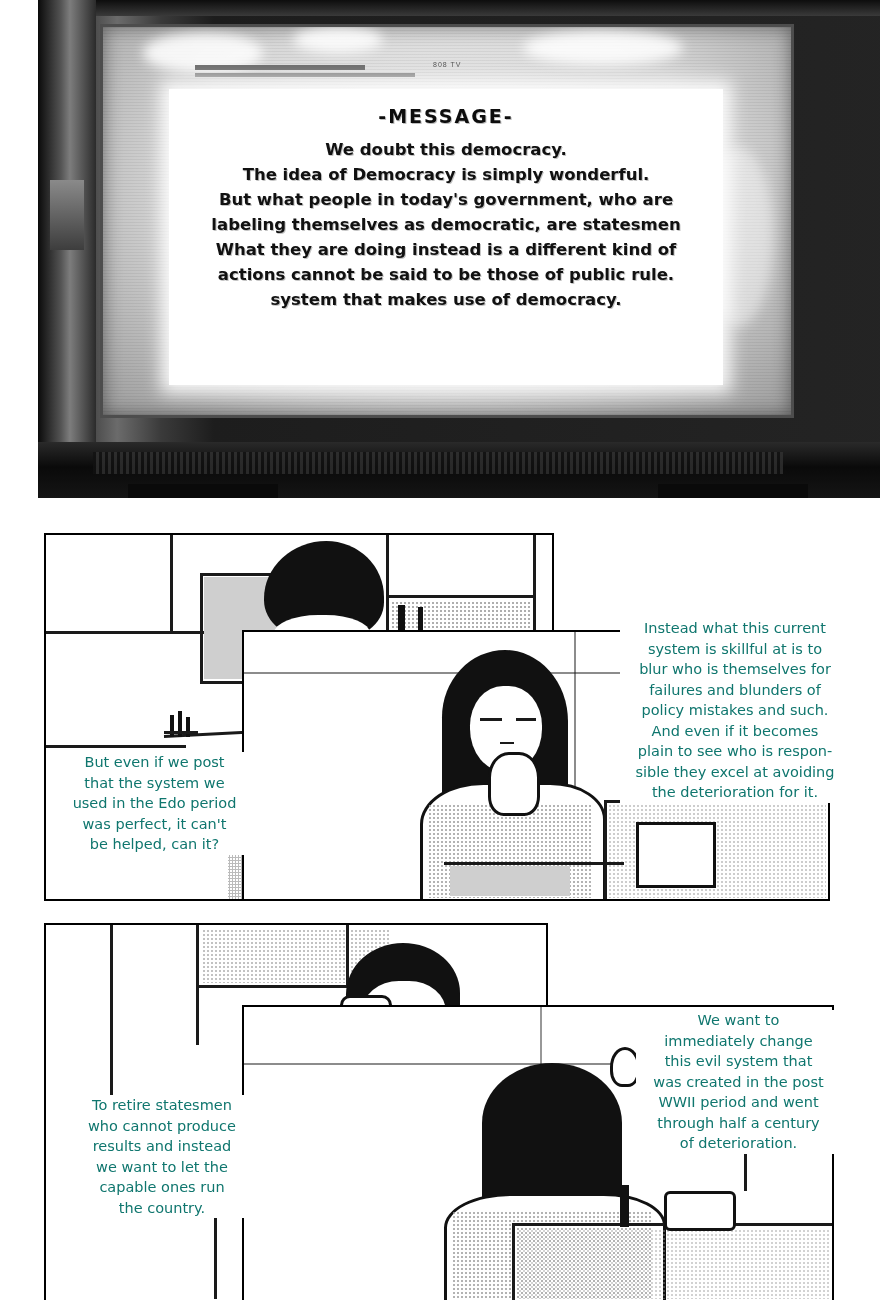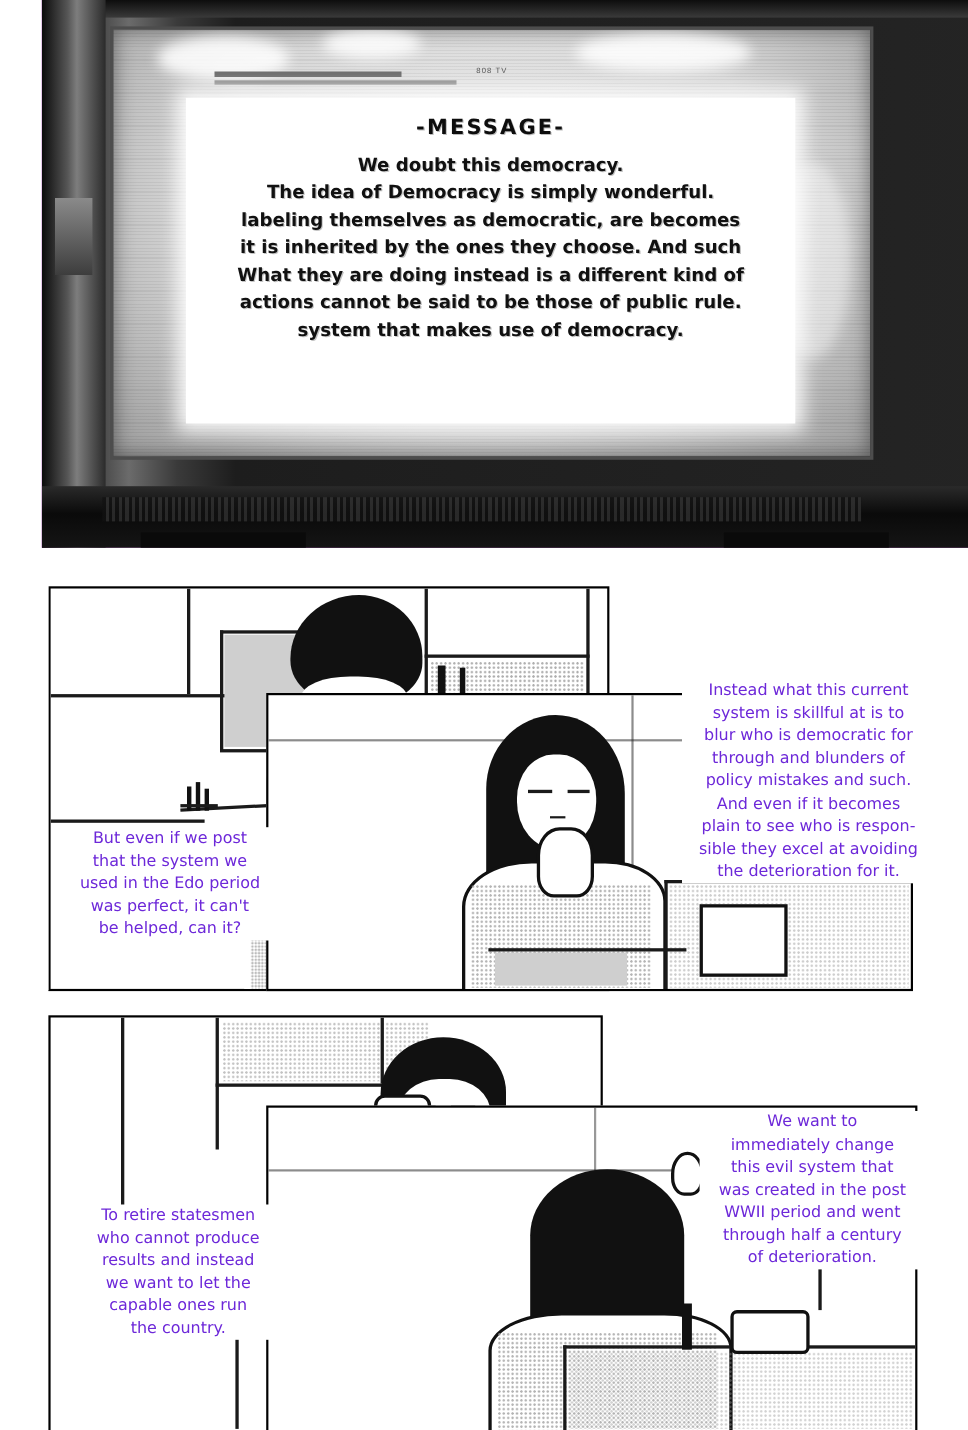--- a/index.html
+++ b/index.html
@@ -210,21 +210,21 @@
     width: 588px;
     height: 293px;
   }
 
   
   .caption {
     position: absolute;
     font-family: "DejaVu Sans", sans-serif;
     font-size: 14.5px;
     line-height: 20.5px;
-    color: #6d28d9;
+    color: #0f766e;
     text-align: center;
     background: #fff;
     z-index: 30;
   }
   .caption .ln { display: block; white-space: nowrap; }
 
   #cap-instead { left: 620px; top: 618px; width: 230px; }
   #cap-edo     { left: 52px;  top: 752px; width: 205px; }
   #cap-wewant  { left: 636px; top: 1010px; width: 205px; }
   #cap-retire  { left: 62px;  top: 1095px; width: 200px; }
@@ -252,22 +252,22 @@
     <div class="blotch" style="left:600px;top:120px;width:70px;height:180px;opacity:.5"></div>
     <div class="topline"></div>
     <div class="topline2"></div>
     <div class="tinytext">808 TV</div>
 
     <div class="paper">
       <div class="msg-title">-MESSAGE-</div>
       <div class="msg-body">
         <span class="ln">We doubt this democracy.</span>
         <span class="ln">The idea of Democracy is simply wonderful.</span>
-        <span class="ln">labeling themselves as democratic, are becomes</span>
-        <span class="ln">it is inherited by the ones they choose.  And such</span>
+        <span class="ln">But what people in today's government, who are</span>
+        <span class="ln">labeling themselves as democratic, are statesmen</span>
         <span class="ln">What they are doing instead is a different kind of</span>
         <span class="ln">actions cannot be said to be those of public rule.</span>
         <span class="ln">system that makes use of democracy.</span>
       </div>
     </div>
   </div>
 
   <div class="bezel-bottom">
     <div class="speaker"></div>
     <div class="foot l"></div>
@@ -406,22 +406,22 @@
     <div class="blk" style="left:376px;top:178px;width:9px;height:42px;"></div>
 
     <div class="line" style="left:500px;top:120px;width:88px;height:3px;"></div>
     <div class="line" style="left:500px;top:120px;width:3px;height:64px;"></div>
   </div>
 </div>
 
 <div class="caption" id="cap-instead">
   <span class="ln">Instead what this current</span>
   <span class="ln">system is skillful at is to</span>
-  <span class="ln">blur who is democratic for</span>
-  <span class="ln">through and blunders of</span>
+  <span class="ln">blur who is themselves for</span>
+  <span class="ln">failures and blunders of</span>
   <span class="ln">policy mistakes and such.</span>
   <span class="ln">And even if it becomes</span>
   <span class="ln">plain to see who is respon-</span>
   <span class="ln">sible they excel at avoiding</span>
   <span class="ln">the deterioration for it.</span>
 </div>
 
 <div class="caption" id="cap-edo">
   <span class="ln">But even if we post</span>
   <span class="ln">that the system we</span>

